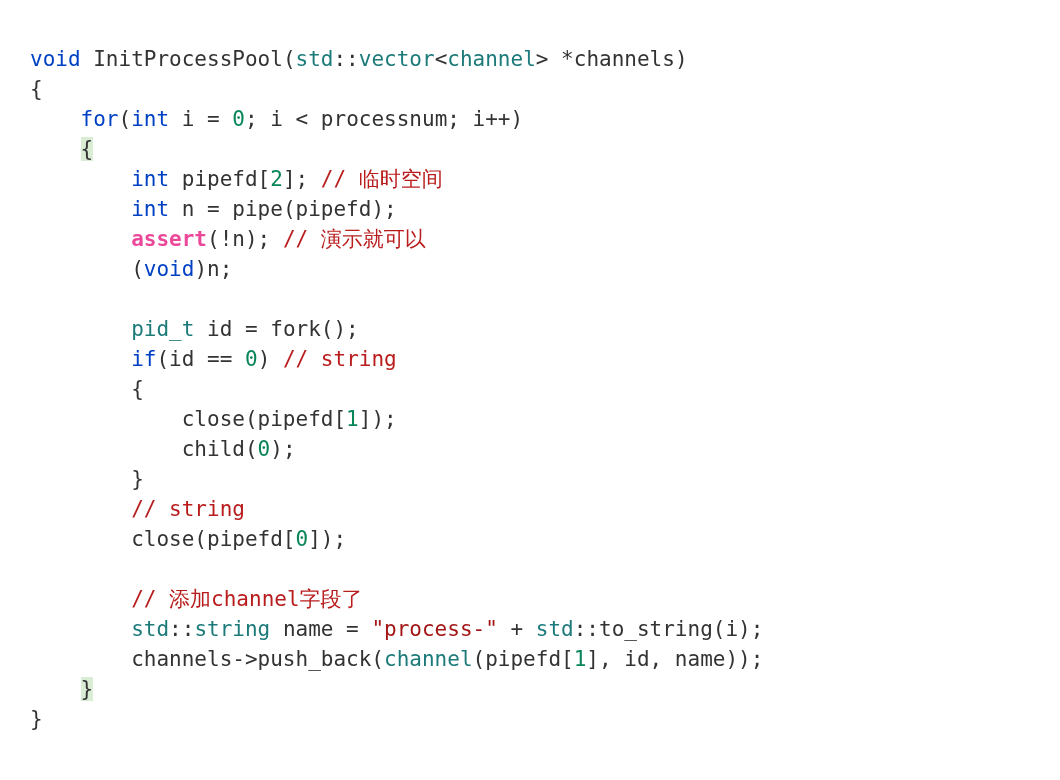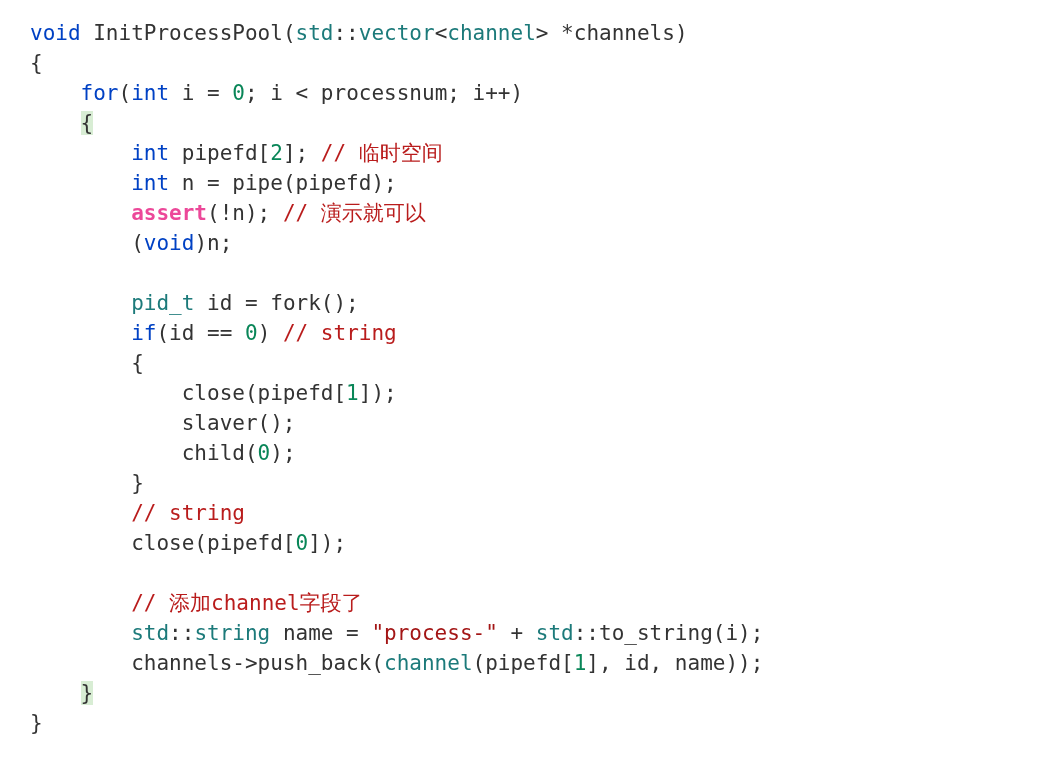--- a/index.html
+++ b/index.html
@@ -4,21 +4,21 @@
 <style>
   html, body {
     margin: 0;
     padding: 0;
     background: #ffffff;
   }
   .code-viewport {
     width: 1060px;
     height: 780px;
     box-sizing: border-box;
-    padding: 18px 0 0 30px;
+    padding: 44px 0 0 30px;
     font-family: "Consolas", "Menlo", "DejaVu Sans Mono", monospace;
     font-size: 21px;
     line-height: 30px;
     color: #333;
     position: relative;
     overflow: hidden;
   }
 
   .line {
     white-space: pre;
@@ -85,21 +85,20 @@
   <div class="line"><span></span> </div>
 
   <div class="line">        <span class="type">pid_t</span><span class="ident"> id = fork();</span></div>
 
   <div class="line">        <span class="kw">if</span><span class="ident">(id == </span><span class="num">0</span><span class="punc">) </span><span class="cmt">// string</span></div>
 
   <div class="line">        <span class="punc">{</span></div>
 
   <div class="line">            <span class="ident">close(pipefd[</span><span class="num">1</span><span class="punc">]);</span></div>
 
-  <div class="line">            <span class="ident">slaver();</span></div>
 
   <div class="line">            <span class="ident">child(</span><span class="num">0</span><span class="punc">);</span></div>
 
   <div class="line">        <span class="punc">}</span></div>
 
   <div class="line">        <span class="cmt">// string</span></div>
 
   <div class="line">        <span class="ident">close(pipefd[</span><span class="num">0</span><span class="punc">]);</span></div>
 
   <div class="line"><span></span> </div>

